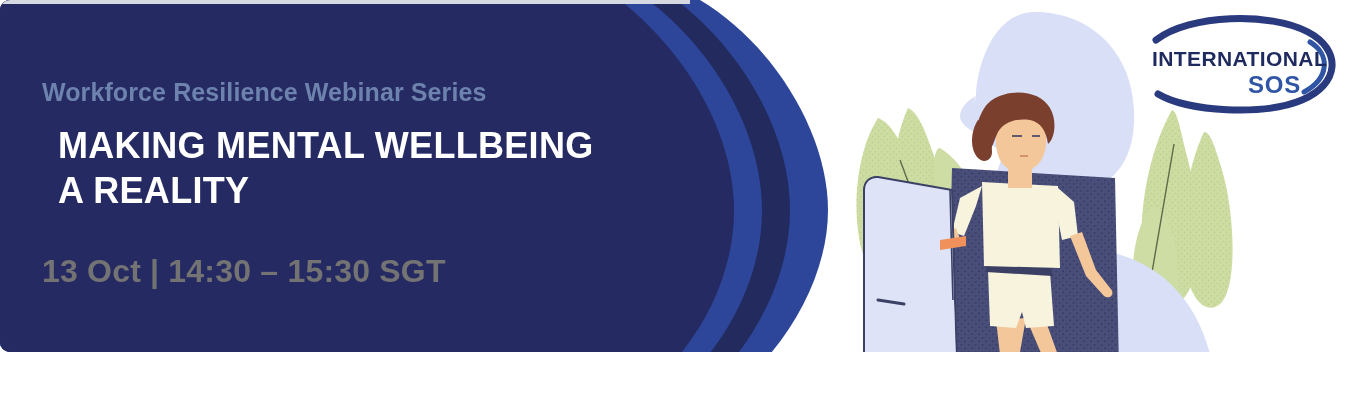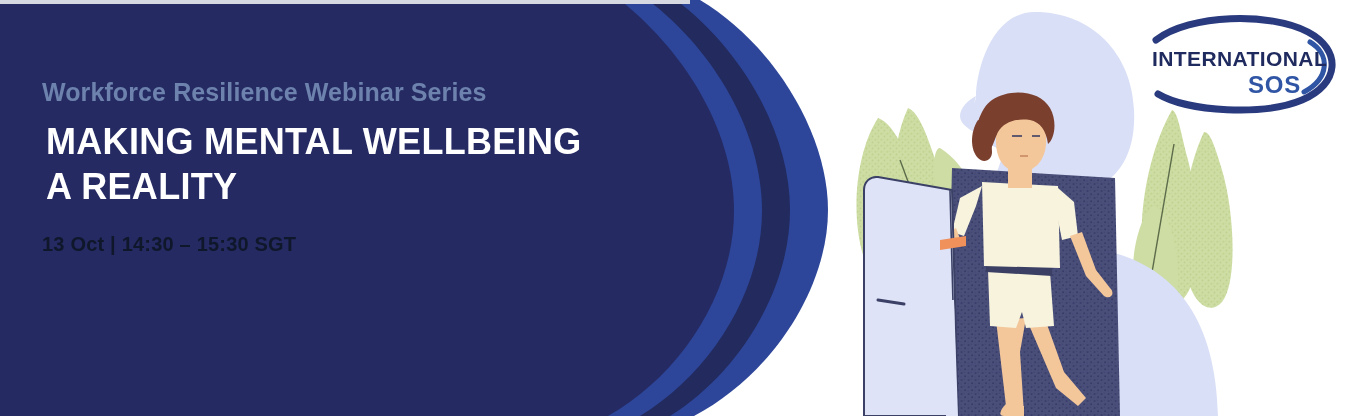--- a/index.html
+++ b/index.html
@@ -1,22 +1,23 @@
 <!DOCTYPE html>
 <html><head>
 <meta charset="utf-8">
 <style>
   html,body{margin:0;padding:0;background:#fff;}
   body{font-family:"Liberation Sans","DejaVu Sans",sans-serif;}
 
   #banner{
     position:relative;
-    width:1356px;height:416px;
+    width:1356px;height:352px;
     overflow:hidden;
     background:#ffffff;
+    border-radius:10px;
   }
 
   
   #bg-layer{position:absolute;inset:0;}
   #bg-layer svg{display:block;width:1356px;height:416px;}
 
   
   #top-edge-strip{
     position:absolute;left:0;top:0;width:690px;height:4px;
     background:#d6d8e2;
@@ -25,26 +26,26 @@
   
   #text-block{
     position:absolute;left:42px;top:78px;width:700px;
   }
   #eyebrow{
     font-size:25px;font-weight:bold;letter-spacing:.1px;
     color:#6d82ad;line-height:1.15;margin:0 0 12px 0;
   }
   #headline{
     font-size:36px;font-weight:bold;color:#ffffff;
-    line-height:1.25;letter-spacing:.3px;margin:4px;
+    line-height:1.25;letter-spacing:.3px;margin:16px;
     text-transform:uppercase;white-space:pre-line;
   }
   #datetime{
-    font-size:20px;font-weight:bold;color:#0f172a;
-    margin:24px 0 0 0;letter-spacing:.2px;
+    font-size:32px;font-weight:bold;color:#737373;
+    margin:40px 0 0 0;letter-spacing:.2px;
   }
 
   
   #illustration{
     position:absolute;left:820px;top:0;width:420px;height:416px;
   }
   #illustration svg{display:block;width:420px;height:416px;}
 
   
   #logo{

